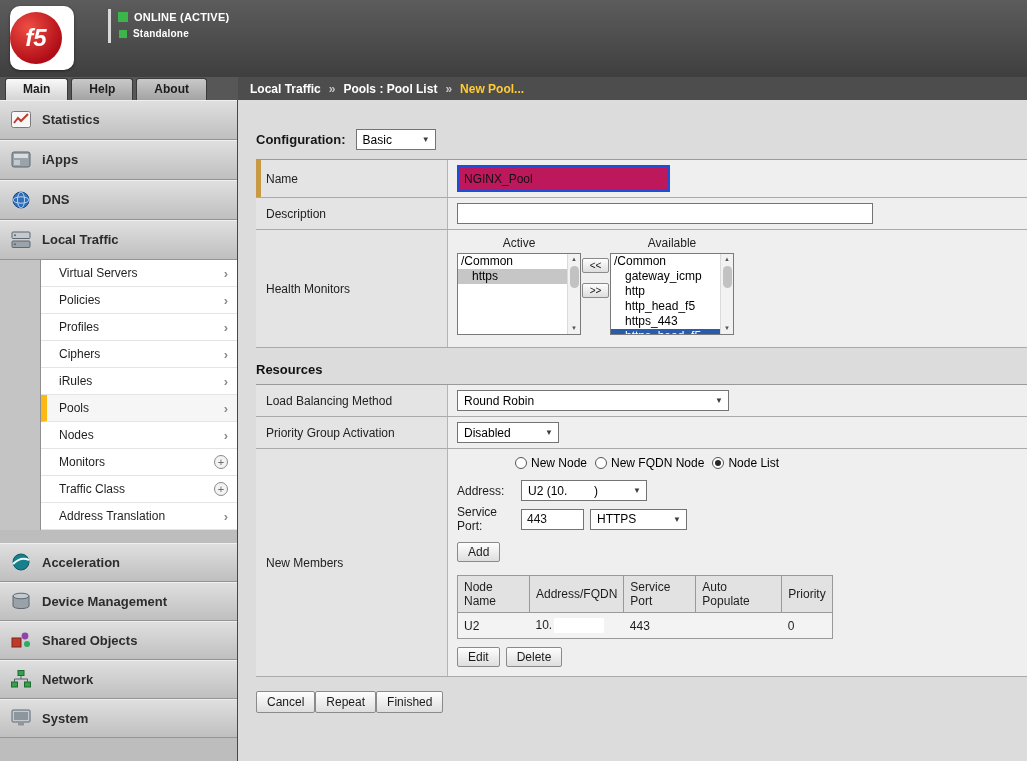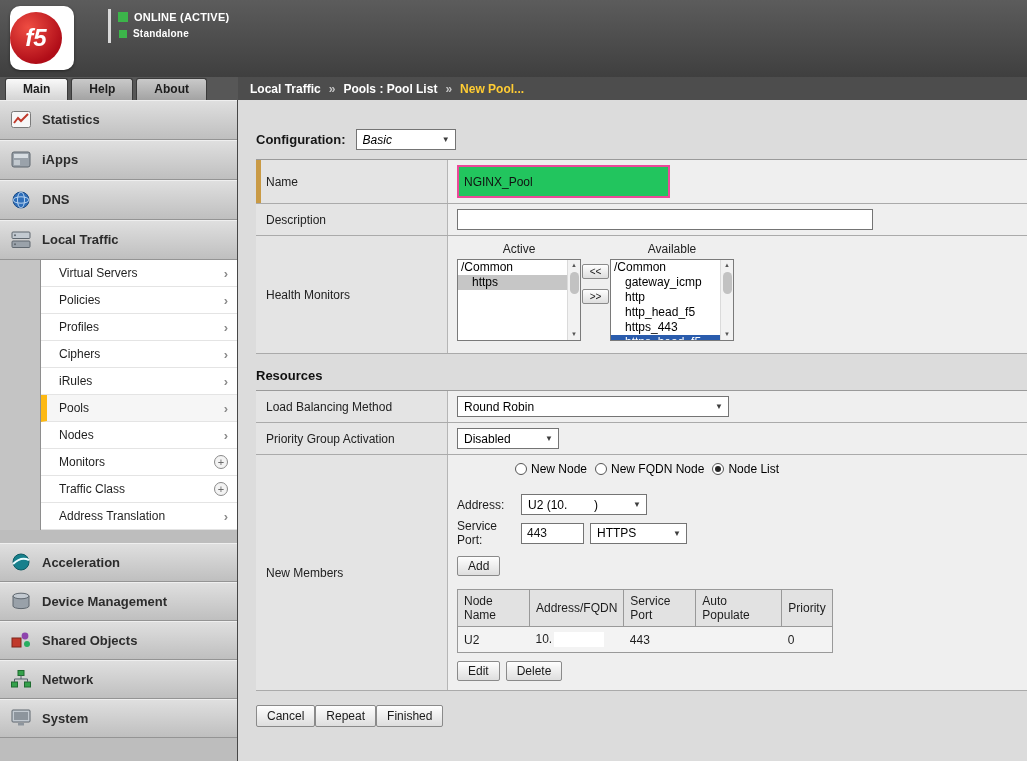--- a/index.html
+++ b/index.html
@@ -61,32 +61,32 @@
 
   
   .main { flex:1; background:#dcdcdc; overflow:hidden; }
   .config-row { display:flex; align-items:center; gap:10px; margin:29px 0 9px 18px; }
   .config-label { font-weight:bold; font-size:13px; color:#151515; }
 
   .sel { display:inline-flex; align-items:center; background:#fff; border:1px solid #747474;
     height:21px; padding:0 5px 0 6px; font-size:12px; cursor:pointer; }
   .sel-text { white-space:pre; overflow:hidden; }
   .sel-arrow { font-size:8px; color:#3d3d3d; margin-left:auto; padding-left:5px; }
-  .config-sel { width:100px;font-style:italic; }
+  .config-sel { width:80px; }
 
   .form-table { margin-left:18px; border-top:1px solid #9a9a9a; }
   .frow { display:flex; border-bottom:1px solid #aaaaaa; }
   .fl { width:192px; flex:none; background:#e4e4e4; border-right:1px solid #b5b5b5;
     padding:5px 10px; font-size:12px; color:#222; display:flex; align-items:center; }
   .fl.required { box-shadow:inset 5px 0 0 #c99a45; }
   .fv { flex:1; background:#efefef; padding:5px 9px; }
 
   .txt { border:1px solid #747474; height:21px; font-size:12px; padding:1px 5px; background:#fff;
     font-family:inherit; color:#111; }
-  .name-input { width:213px; height:33px; border:2px solid #ec4899; background:#22c55e; outline:none; }
+  .name-input { width:213px; height:27px; border:2px solid #1d4ed8; background:#be185d; outline:none; }
   .desc-input { width:416px; }
 
   
   .hm-cell { display:flex; gap:1px; padding:6px 9px 12px; }
   .hm-col { display:flex; flex-direction:column; align-items:center; gap:3px; }
   .hm-title { font-size:12px; color:#222; }
   .listbox { position:relative; width:124px; height:82px; background:#fff; border:1px solid #7a7a7a;
     overflow:hidden; font-size:12px; cursor:default; }
   .lb-items { margin-right:13px; }
   .lb-item { height:15px; line-height:15px; padding:0 3px; white-space:nowrap; overflow:hidden; }
@@ -103,21 +103,21 @@
     border:1px solid #8a8a8a; border-radius:2px; padding:2px 10px; cursor:pointer; }
   .btn.tiny { padding:1px 3px; font-size:10px; width:27px; }
 
   .section-title { font-weight:bold; font-size:13px; color:#101010; margin:14px 0 7px 18px; }
 
   .lbm-sel { width:272px; }
   .pga-sel { width:102px; }
 
   
   .nm-cell { padding:7px 9px 9px; }
-  .radio-row { display:flex; align-items:center; margin:0 0 18px 58px; }
+  .radio-row { display:flex; align-items:center; margin:0 0 10px 58px; }
   .radio { display:inline-flex; align-items:center; gap:4px; margin-right:8px; font-size:12px; cursor:pointer; }
   .rdot { width:12px; height:12px; border-radius:50%; border:1px solid #555; background:#fff; position:relative; flex:none; }
   .rdot.checked::after { content:""; position:absolute; left:2px; top:2px; right:2px; bottom:2px;
     border-radius:50%; background:#262626; }
   .addr-row { display:flex; align-items:center; margin:4px 0; }
   .nm-label { width:64px; font-size:12px; color:#1c1c1c; flex:none; }
   .addr-sel { width:126px; }
   .port-input { width:63px; }
   .svc-sel { width:97px; margin-left:6px; }
   .add-btn { margin-top:5px; }

